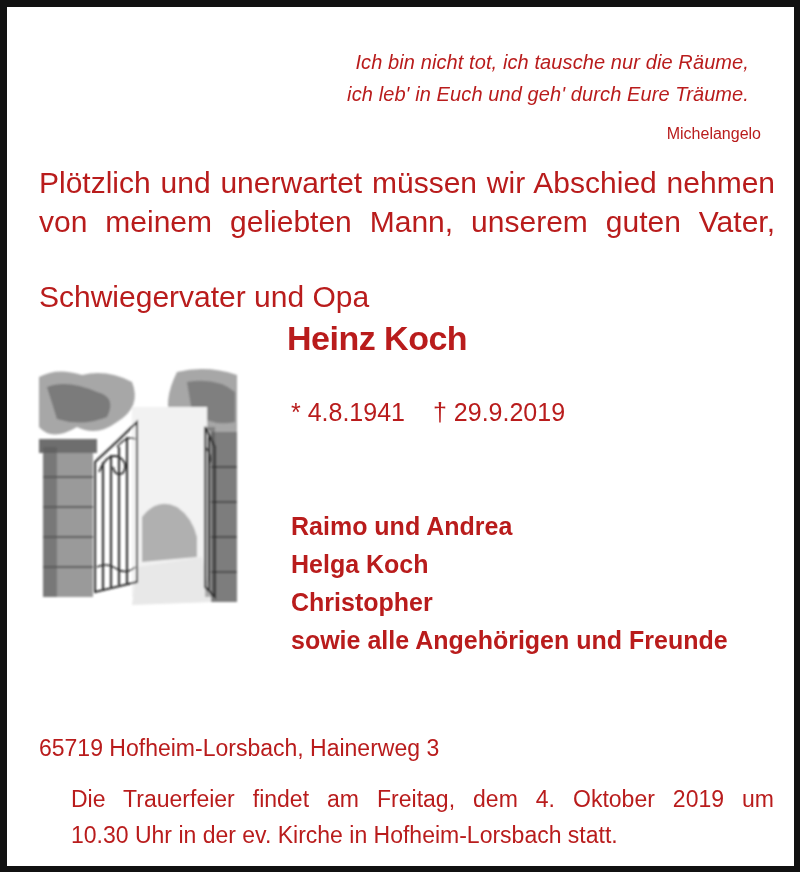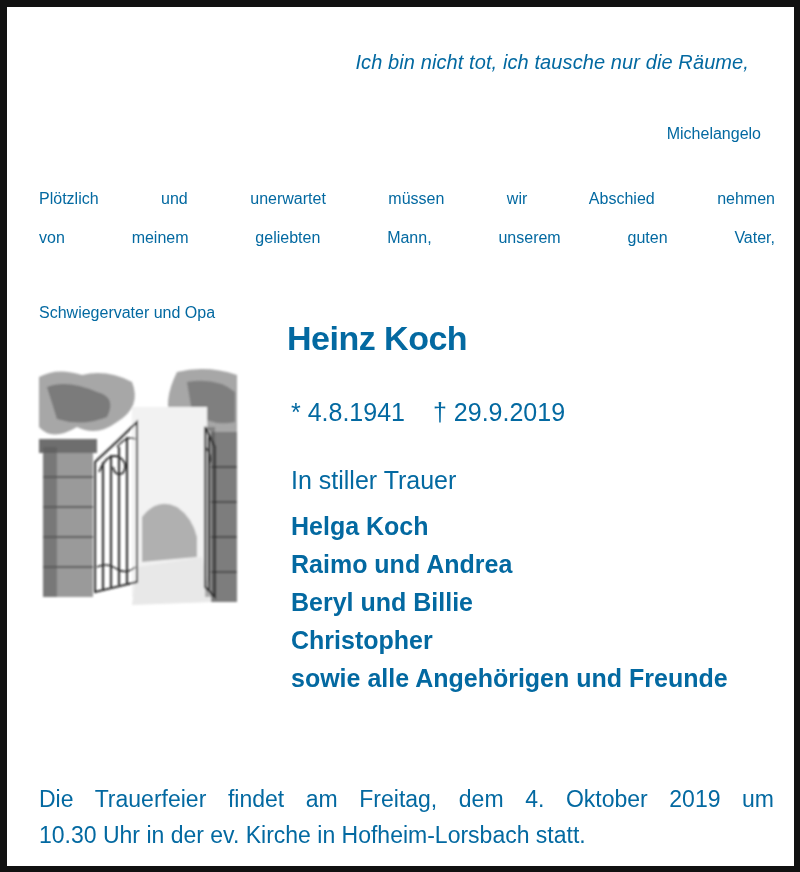--- a/index.html
+++ b/index.html
@@ -2,47 +2,48 @@
 <html><head>
 <meta charset="utf-8">
 <style>
   html, body { margin:0; padding:0; background:#fff; }
   body { width:800px; height:872px; position:relative; overflow:hidden; }
   .frame {
     position:absolute; left:0; top:0; width:800px; height:872px;
     box-sizing:border-box; border:7px solid #111; border-right-width:6px; border-bottom-width:6px;
     background:#fff;
   }
-  .txt { font-family:"Liberation Sans", sans-serif; color:#0369a1; position:absolute; white-space:nowrap; }
+  .txt { font-family:"Liberation Sans", sans-serif; color:#b91c1c; position:absolute; white-space:nowrap; }
   .quote { font-style:italic; font-size:20px; right:45px; text-align:right; letter-spacing:0.1px; }
   .q1 { top:44px; }
   .q2 { top:76px; }
   .author { font-size:16px; right:33px; top:118px; }
-  .intro { font-size:16px; left:32px; width:736px; line-height:39px; top:172px; white-space:normal; text-align:justify; }
+  .intro { font-size:30px; left:32px; width:736px; line-height:39px; top:156px; white-space:normal; text-align:justify; }
   .intro span { display:block; }
   .intro .j { text-align:justify; text-align-last:justify; }
   .intro .l { text-align:left; text-align-last:left;margin-top:36px; }
   .name { font-size:34px; font-weight:bold; left:280px; top:312px; letter-spacing:-0.5px; }
   .dates { font-size:25px; left:284px; top:391px; }
   .dates .death { margin-left:28px; }
   .mourn { font-size:25px; left:284px; top:459px; }
   .family { left:284px; top:500px; font-size:25px; font-weight:bold; line-height:38px; white-space:normal; }
   .family div { white-space:nowrap; }
   .address { font-size:23px; left:32px; top:728px; }
   .service { font-size:23px; left:32px; width:735px; top:774px; line-height:36px; white-space:normal; }
-  .service span { display:block; }
+  .service span { display:block;margin-left:32px; }
   .service .j { text-align:justify; text-align-last:justify; }
   .img { position:absolute; left:30px; top:360px; width:202px; height:240px; }
 </style>
 </head>
 <body>
 
 <div class="frame">
 
   <div class="txt quote q1">Ich bin nicht tot, ich tausche nur die Räume,</div>
+  <div class="txt quote q2">ich leb' in Euch und geh' durch Eure Träume.</div>
   <div class="txt author">Michelangelo</div>
 
   <div class="txt intro">
     <span class="j">Plötzlich und unerwartet müssen wir Abschied nehmen</span>
     <span class="j">von meinem geliebten Mann, unserem guten Vater,</span>
     <span class="l">Schwiegervater und Opa</span>
   </div>
 
   <div class="img">
     <svg width="202" height="240" viewBox="0 0 202 240" xmlns="http://www.w3.org/2000/svg">
@@ -102,27 +103,26 @@
         <rect x="168" y="60" width="10" height="170" fill="#3a3a3a" opacity="0.35"></rect>
       </g>
     </svg>
   </div>
 
   <div class="txt name">Heinz Koch</div>
   <div class="txt dates">
     <span>* 4.8.1941</span><span class="death">† 29.9.2019</span>
   </div>
 
-  <div class="txt mourn">In stiller Trauer</div>
   <div class="txt family">
+    <div>Raimo und Andrea</div>
     <div>Helga Koch</div>
-    <div>Raimo und Andrea</div>
-    <div>Beryl und Billie</div>
     <div>Christopher</div>
     <div>sowie alle Angehörigen und Freunde</div>
   </div>
 
+  <div class="txt address">65719 Hofheim-Lorsbach, Hainerweg 3</div>
   <div class="txt service">
     <span class="j">Die Trauerfeier findet am Freitag, dem 4. Oktober 2019 um</span>
     <span>10.30 Uhr in der ev. Kirche in Hofheim-Lorsbach statt.</span>
   </div>
 
 </div>
 
 </body></html>

